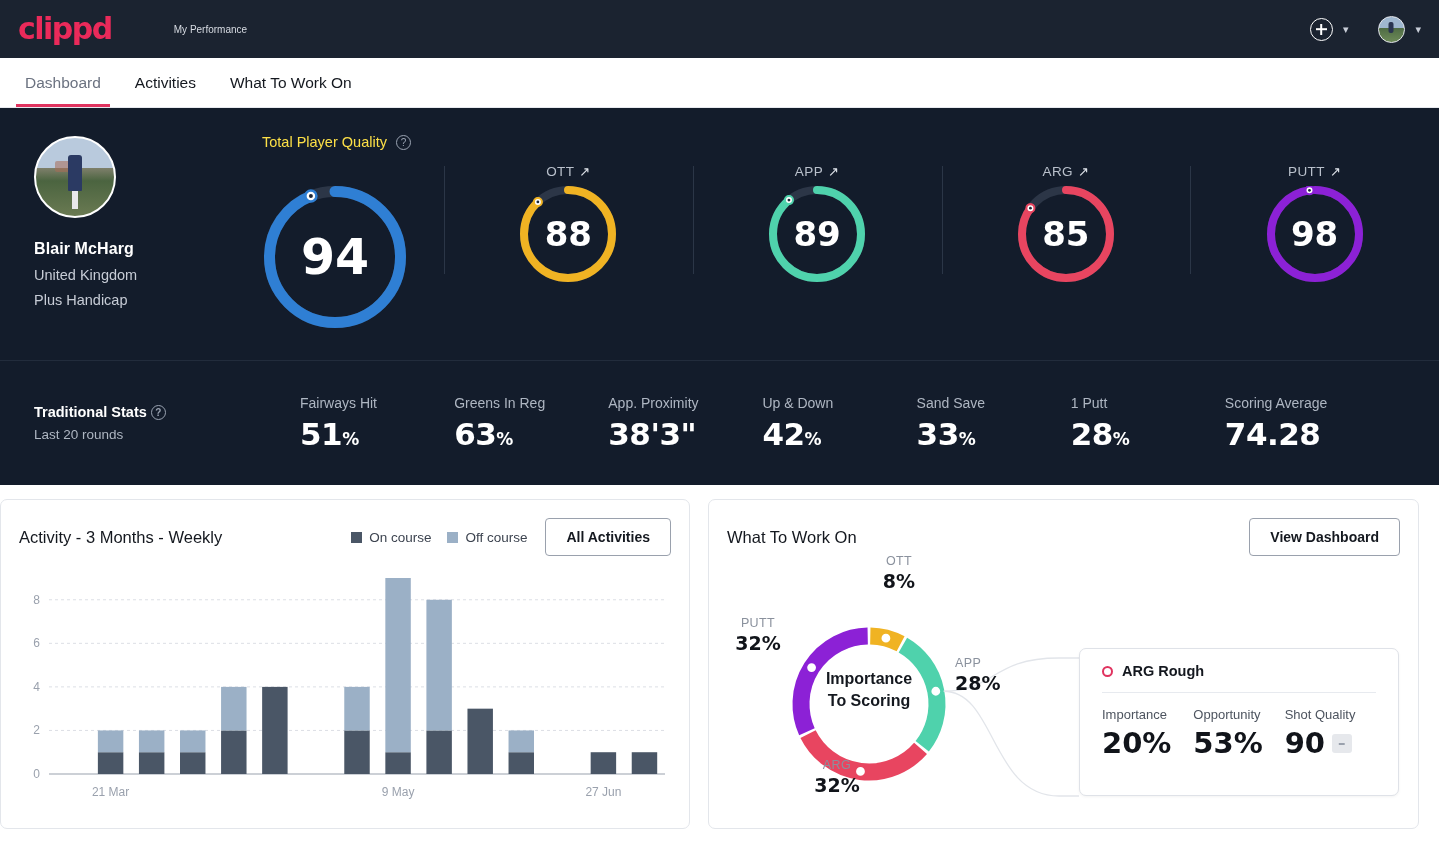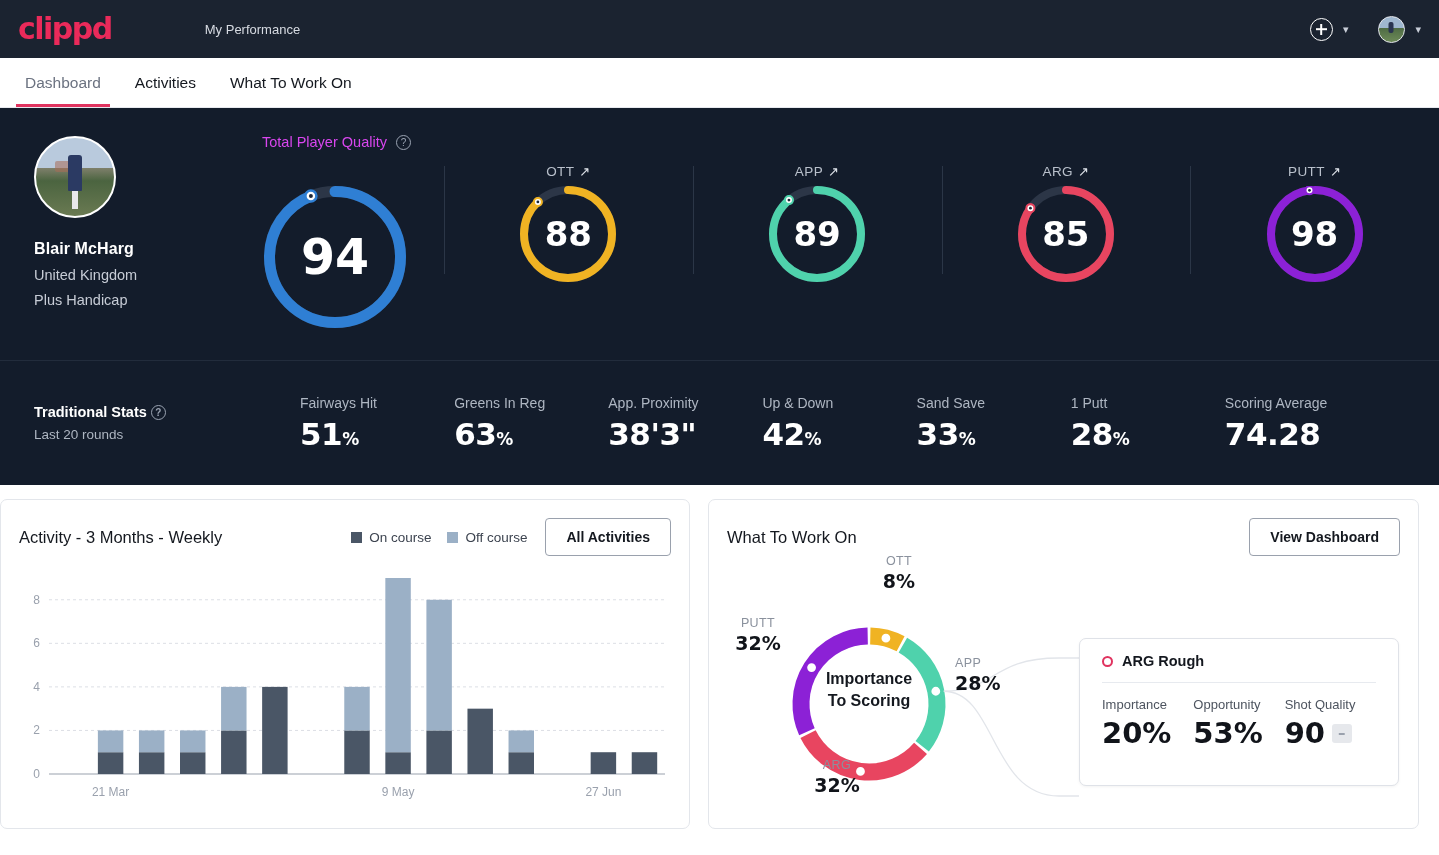--- a/index.html
+++ b/index.html
@@ -11,21 +11,21 @@
   }
 
   
   .topbar {
     height: 58px; background: #1b2330;
     display: flex; align-items: center; padding: 0 18px;
     position: relative;
   }
   .logo { font-size: 30px; font-weight: 700; color: #ea2a5a; letter-spacing: -1.5px;
           font-family: "DejaVu Sans", sans-serif; line-height: 1; }
-  .topbar-title { color: #d7dbe2; font-size: 13px; margin-left: 93px; }
+  .topbar-title { color: #d7dbe2; font-size: 10px; margin-left: 62px; }
   .topbar-right { margin-left: auto; display: flex; align-items: center; gap: 6px; }
   .plus-circle {
     width: 23px; height: 23px; border-radius: 50%; border: 1.6px solid #ffffff;
     position: relative; display: inline-block;
   }
   .plus-circle::before, .plus-circle::after {
     content: ""; position: absolute; background: #fff;
   }
   .plus-circle::before { left: 50%; top: 5px; bottom: 5px; width: 1.6px; transform: translateX(-50%); }
   .plus-circle::after  { top: 50%; left: 5px; right: 5px; height: 1.6px; transform: translateY(-50%); }
@@ -74,21 +74,21 @@
   .avatar-lg::after {
     content:""; position:absolute; left:50%; top:22%; width:14px; height:36px;
     background:#2b3a63; border-radius:3px 3px 1px 1px; transform:translateX(-50%);
     box-shadow: 0 22px 0 -4px #e8e8ea;
   }
   .p-name { font-size: 16px; font-weight: 700; margin-top: 22px; letter-spacing: .1px; }
   .p-sub { font-size: 14.5px; color: #c7ccd6; margin-top: 9px; }
 
   .tpq-area { flex: 1; padding-top: 26px; position: relative; }
   .tpq-head { display: flex; align-items: center; gap: 9px; margin-left: 36px; }
-  .tpq-label { color: #d946ef; font-size: 14.5px; }
+  .tpq-label { color: #fde047; font-size: 14.5px; }
   .qmark {
     width: 15px; height: 15px; border-radius: 50%; border: 1.3px solid #9aa3b2;
     color: #9aa3b2; font-size: 10px; line-height: 13px; text-align: center;
     display: inline-block;
   }
   .gauges { display: flex; align-items: flex-start; margin-top: 6px; }
   .gauge-cell {
     flex: 1; display: flex; flex-direction: column; align-items: center;
     position: relative; padding-top: 6px;
   }
@@ -147,21 +147,21 @@
   .wtwo-body { position: relative; height: 280px; }
   .donut-lbl { position: absolute; text-align: center; }
   .donut-lbl .k { font-size: 12.5px; color: #8a919d; letter-spacing: .4px; }
   .donut-lbl .v { font-size: 19px; font-weight: 700; color: #11141a;
                   font-family: "DejaVu Sans", sans-serif; margin-top: 2px; }
   .donut-center {
     position: absolute; text-align: center; font-size: 16px; font-weight: 700;
     color: #14181f; line-height: 1.35;
   }
   .info-card {
-    position: absolute; left: 352px; top: 82px; width: 320px; height: 148px;
+    position: absolute; left: 352px; top: 92px; width: 320px; height: 148px;
     border: 1px solid #dfe2e8; border-radius: 7px; background: #fff;
     padding: 14px 22px; box-shadow: 0 1px 3px rgba(0,0,0,.05);
   }
   .ic-head { display: flex; align-items: center; gap: 9px; font-size: 14.5px;
              font-weight: 700; color: #14181f; }
   .ring-dot { width: 11px; height: 11px; border-radius: 50%;
               border: 2px solid #e0335f; display: inline-block; }
   .ic-rule { height: 1px; background: #e7eaef; margin: 13px 0 14px; }
   .ic-cols { display: flex; }
   .ic-col { flex: 1; }

